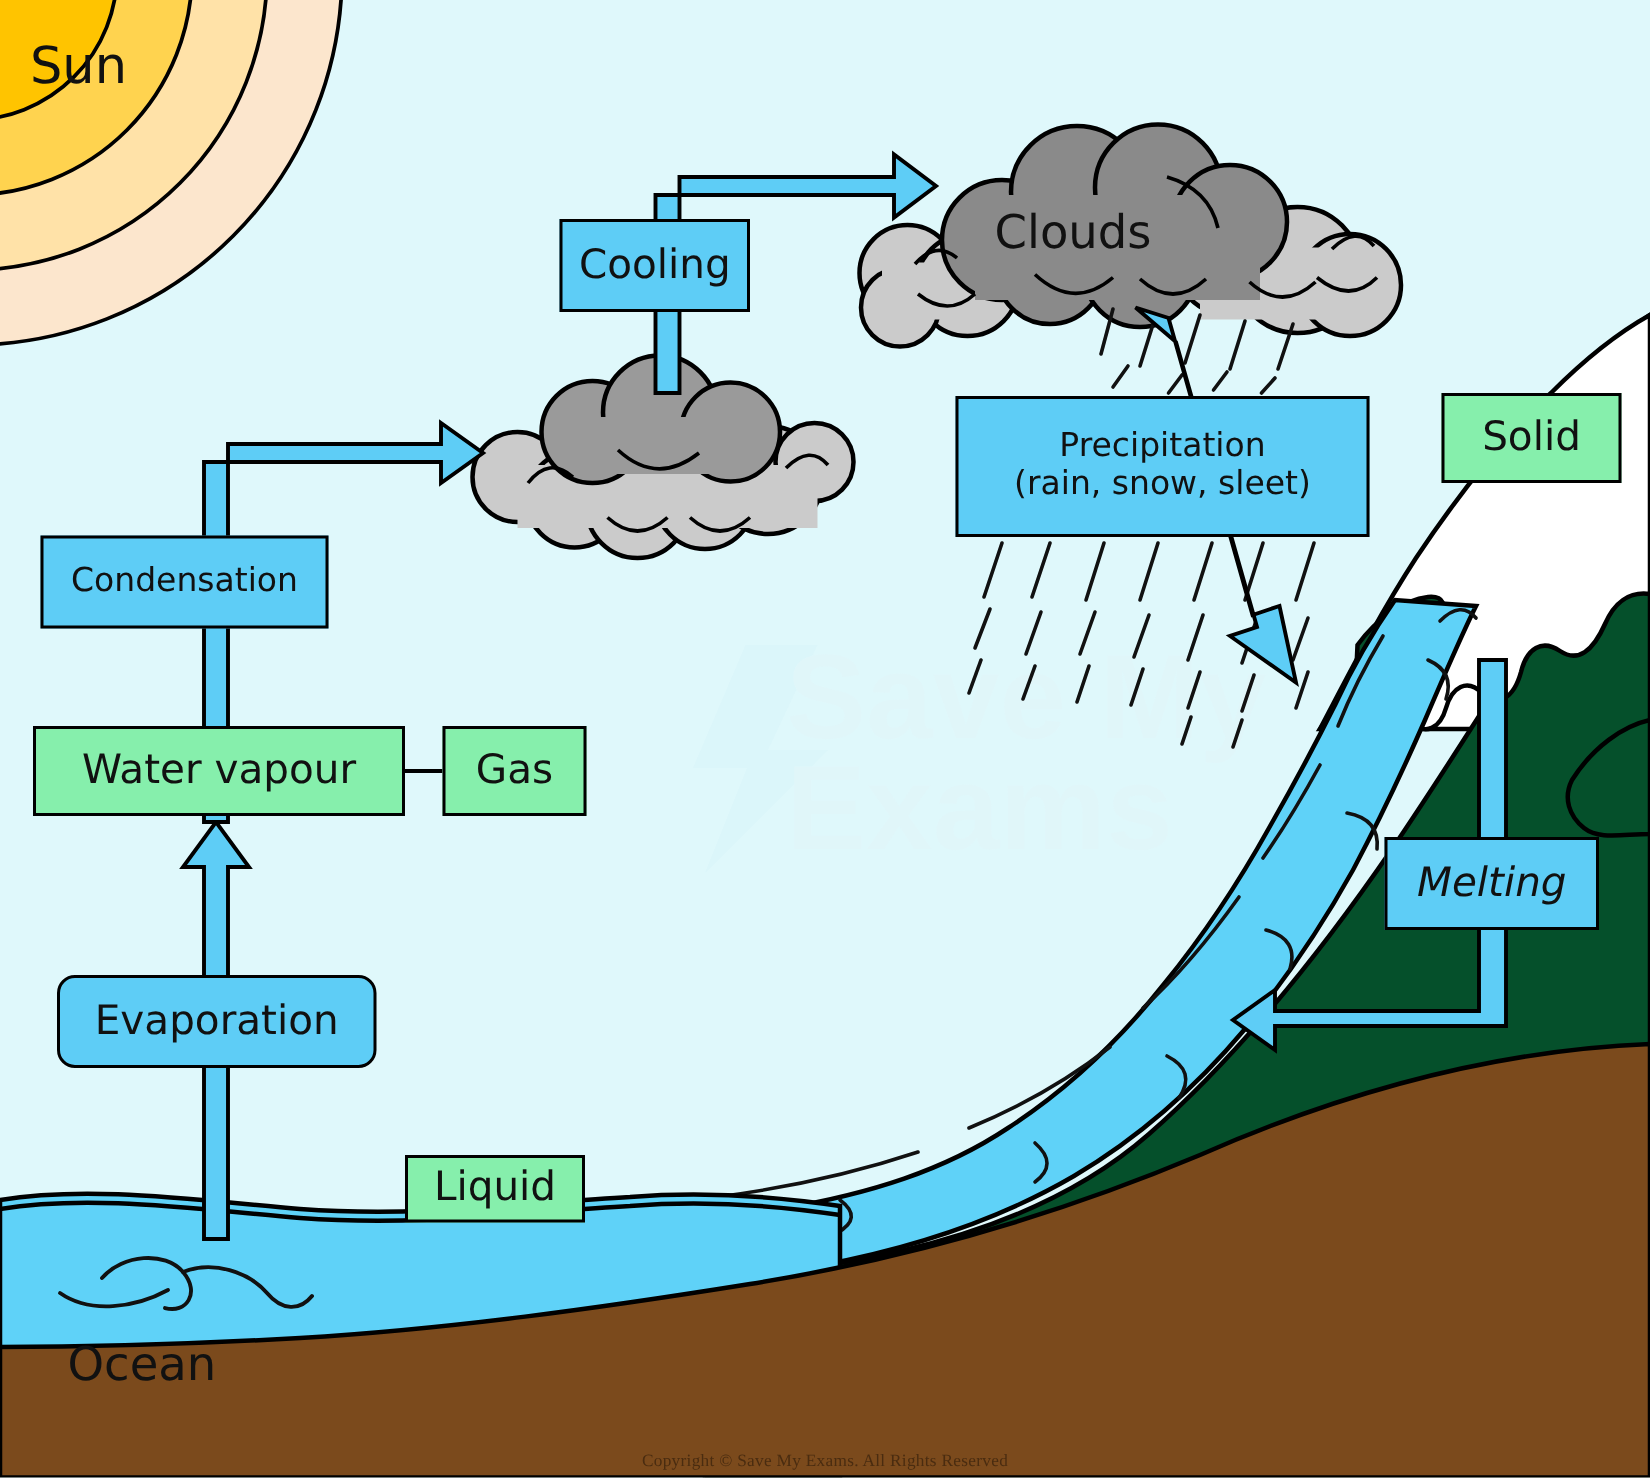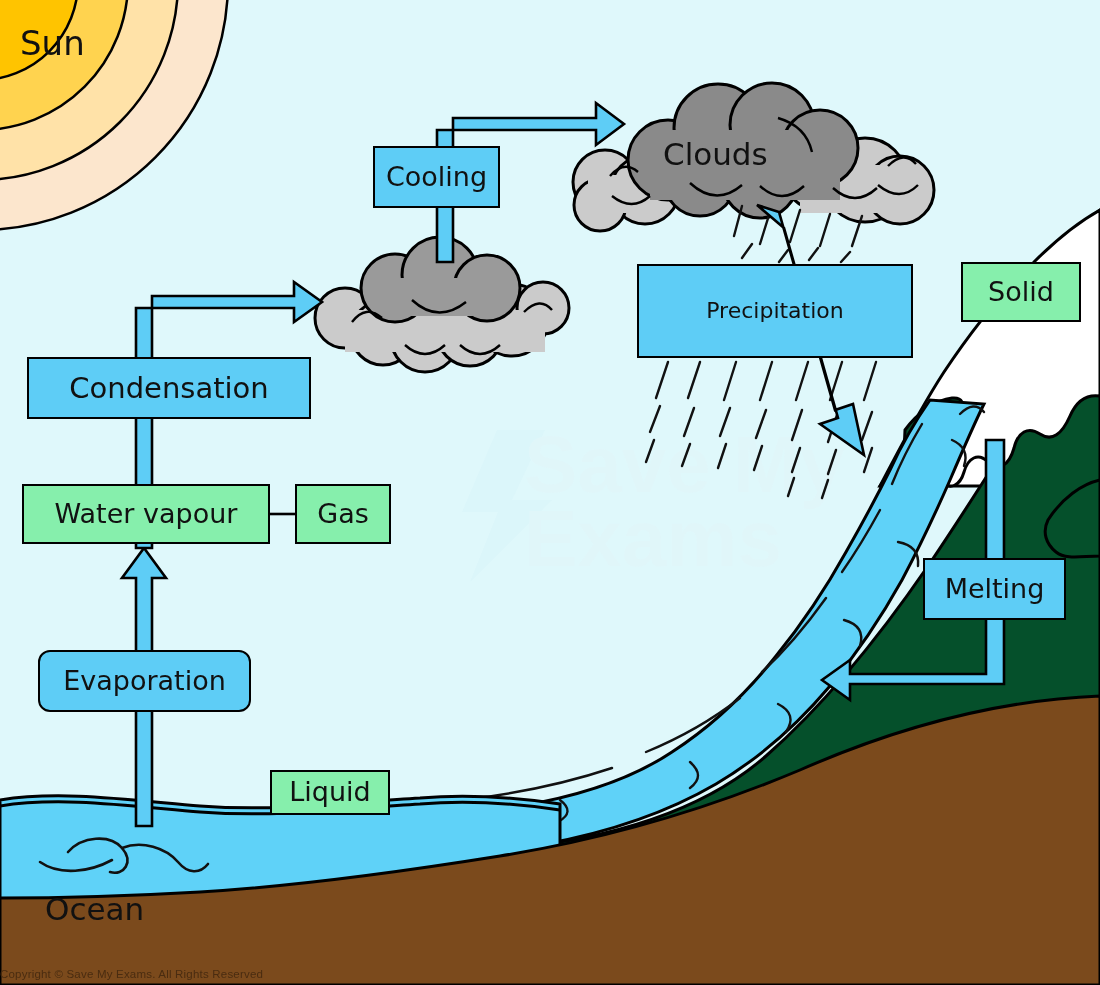--- a/index.html
+++ b/index.html
@@ -4,22 +4,22 @@
 <style>
   html,body{margin:0;padding:0;background:#fff;}
   body{font-family:"DejaVu Sans", sans-serif;}
   #stage{position:relative;width:1100px;height:985px;overflow:hidden;background:#dff8fb;}
   #scene{position:absolute;left:0;top:0;width:1100px;height:985px;}
   .lbl{position:absolute;display:flex;align-items:center;justify-content:center;
        border:2.5px solid #000;box-sizing:border-box;text-align:center;
        font-family:"DejaVu Sans", sans-serif;color:#111;line-height:1.12;}
   .lbl.blue{background:#5ECDF6;}
   .lbl.peach{background:#86efac;}
-  #footer{position:absolute;left:0;bottom:5px;width:100%;text-align:left;
-          font-size:11.5px;color:#4a2c10;font-family:Liberation Sans, sans-serif;letter-spacing:.2px;}
+  #footer{position:absolute;left:0;bottom:5px;width:100%;text-align:center;
+          font-size:11.5px;color:#4a2c10;font-family:Liberation Serif, serif;letter-spacing:.2px;}
 </style>
 </head>
 <body>
 
 <div id="stage">
 
   <svg id="scene" viewBox="0 0 1100 985" xmlns="http://www.w3.org/2000/svg">
 
     <rect x="0" y="0" width="1100" height="985" fill="#dff8fb"></rect>
 
@@ -255,28 +255,29 @@
 
     <line x1="270" y1="514" x2="295" y2="514" stroke="#000" stroke-width="2.6"></line>
 
     <text x="20" y="55" font-family="'DejaVu Sans',sans-serif" font-size="34" fill="#111">Sun</text>
     <text x="663" y="165" font-family="'DejaVu Sans',sans-serif" font-size="31" fill="#111">Clouds</text>
     <text x="45" y="920" font-family="'DejaVu Sans',sans-serif" font-size="31" fill="#111">Ocean</text>
   </svg>
 
   <div class="lbl blue" style="left:373px;top:146px;width:127px;height:62px;font-size:27px;">Cooling</div>
 
-  <div class="lbl blue" style="left:27px;top:357px;width:284px;height:62px;font-size:29px;">Condensation</div>
+  <div class="lbl blue" style="left:27px;top:357px;width:192px;height:62px;font-size:22px;">Condensation</div>
 
   <div class="lbl blue" style="left:38px;top:650px;width:213px;height:62px;font-size:27px;border-radius:12px;">Evaporation</div>
 
-  <div class="lbl blue" style="left:923px;top:558px;width:143px;height:62px;font-size:27px;">Melting</div>
+  <div class="lbl blue" style="left:923px;top:558px;width:143px;height:62px;font-size:27px;font-style:italic;">Melting</div>
 
   <div class="lbl blue" style="left:637px;top:264px;width:276px;height:94px;font-size:22px;flex-direction:column;">
     <span>Precipitation</span>
+    <span>(rain, snow, sleet)</span>
   </div>
 
   <div class="lbl peach" style="left:22px;top:484px;width:248px;height:60px;font-size:27px;">Water vapour</div>
 
   <div class="lbl peach" style="left:295px;top:484px;width:96px;height:60px;font-size:27px;">Gas</div>
 
   <div class="lbl peach" style="left:270px;top:770px;width:120px;height:45px;font-size:27px;">Liquid</div>
 
   <div class="lbl peach" style="left:961px;top:262px;width:120px;height:60px;font-size:27px;">Solid</div>
 

